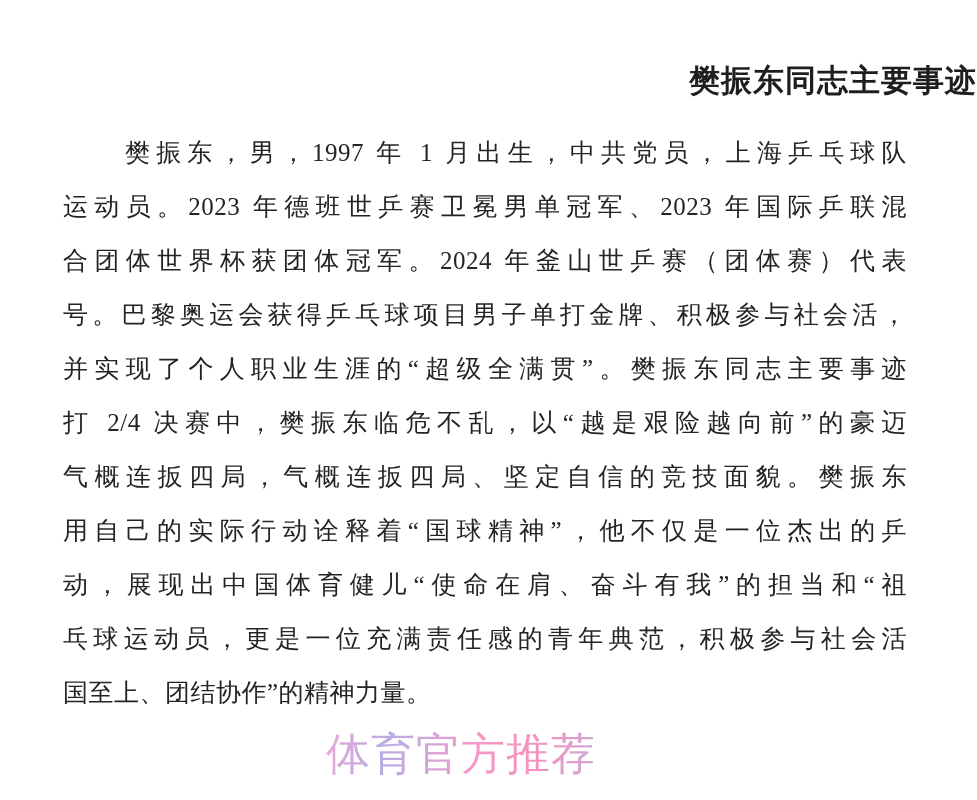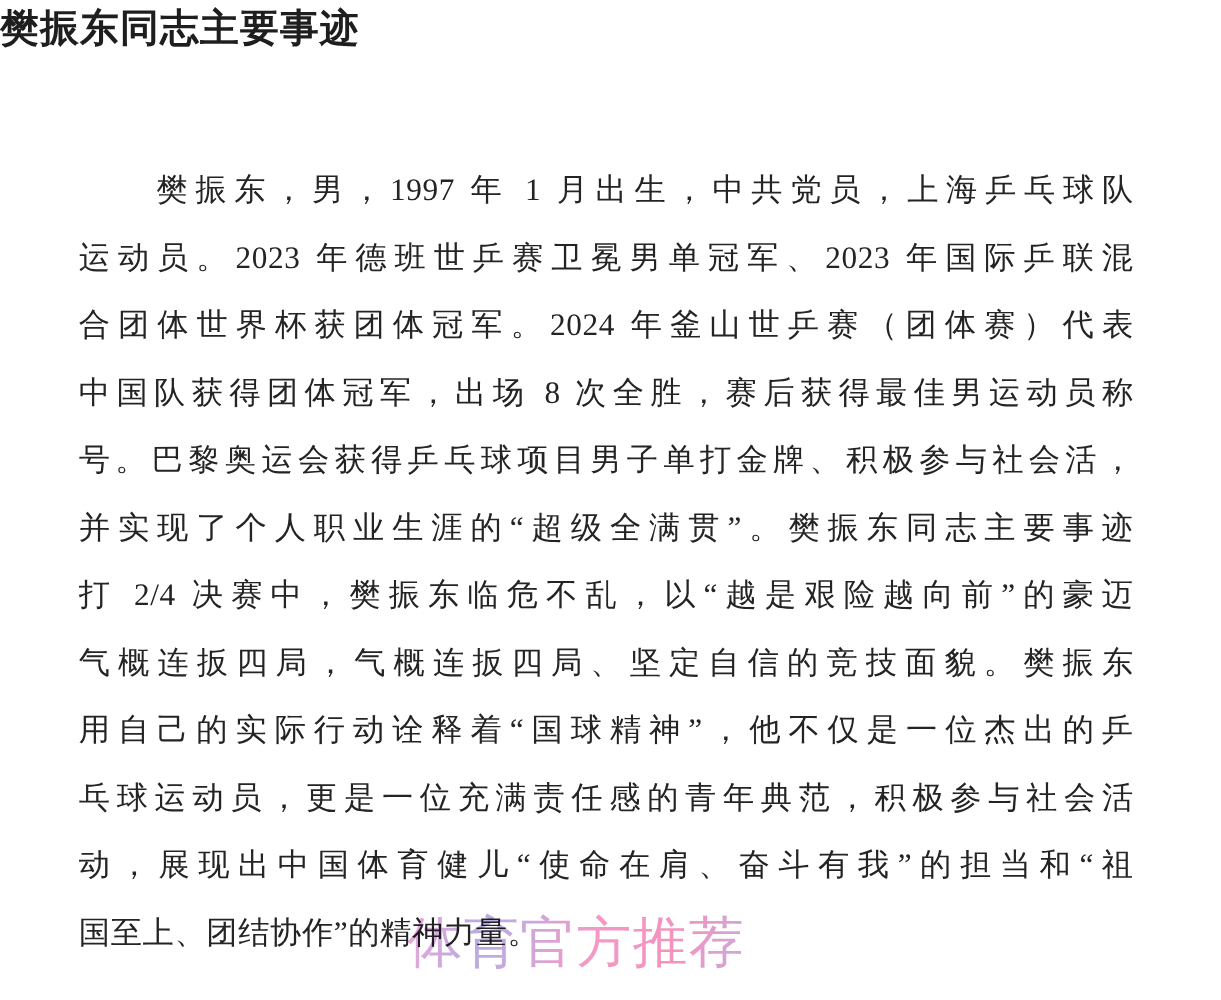--- a/index.html
+++ b/index.html
@@ -11,21 +11,22 @@
     position: relative;
     width: 977px;
     height: 800px;
     background: #ffffff;
     overflow: hidden;
     font-family: "Liberation Serif", "DejaVu Serif", serif;
     color: #242424;
   }
   .doc-title {
     margin: 0;
-    text-align: left;
+    padding-top: 58px;
+    text-align: right;
     font-family: "Liberation Sans", "DejaVu Sans", sans-serif;
     font-weight: 700;
     font-size: 31px;
     line-height: 45px;
     letter-spacing: 1px;
     color: #1e1e1e;
   }
   .body-text {
     position: absolute;
     left: 63px;
@@ -80,26 +81,25 @@
 <body>
 
 <div class="page">
 
   <h1 class="doc-title">樊振东同志主要事迹</h1>
 
   <div class="body-text">
     <div class="line indent">樊振东，男，1997 年 1 月出生，中共党员，上海乒乓球队</div>
     <div class="line">运动员。2023 年德班世乒赛卫冕男单冠军、2023 年国际乒联混</div>
     <div class="line">合团体世界杯获团体冠军。2024 年釜山世乒赛（团体赛）代表</div>
-    <div class="line">中国队获得团体冠军，出场 8 次全胜，赛后获得最佳男运动员称</div>
     <div class="line">号。巴黎奥运会获得乒乓球项目男子单打金牌、积极参与社会活，</div>
     <div class="line">并实现了个人职业生涯的“超级全满贯”。樊振东同志主要事迹</div>
     <div class="line">打 2/4 决赛中，樊振东临危不乱，以“越是艰险越向前”的豪迈</div>
     <div class="line">气概连扳四局，气概连扳四局、坚定自信的竞技面貌。樊振东</div>
     <div class="line">用自己的实际行动诠释着“国球精神”，他不仅是一位杰出的乒</div>
+    <div class="line">动，展现出中国体育健儿“使命在肩、奋斗有我”的担当和“祖</div>
     <div class="line">乓球运动员，更是一位充满责任感的青年典范，积极参与社会活</div>
-    <div class="line">动，展现出中国体育健儿“使命在肩、奋斗有我”的担当和“祖</div>
     <div class="line last">国至上、团结协作”的精神力量。</div>
   </div>
 
   <div class="watermark">体育官方推荐</div>
 
 </div>
 
 </body></html>

